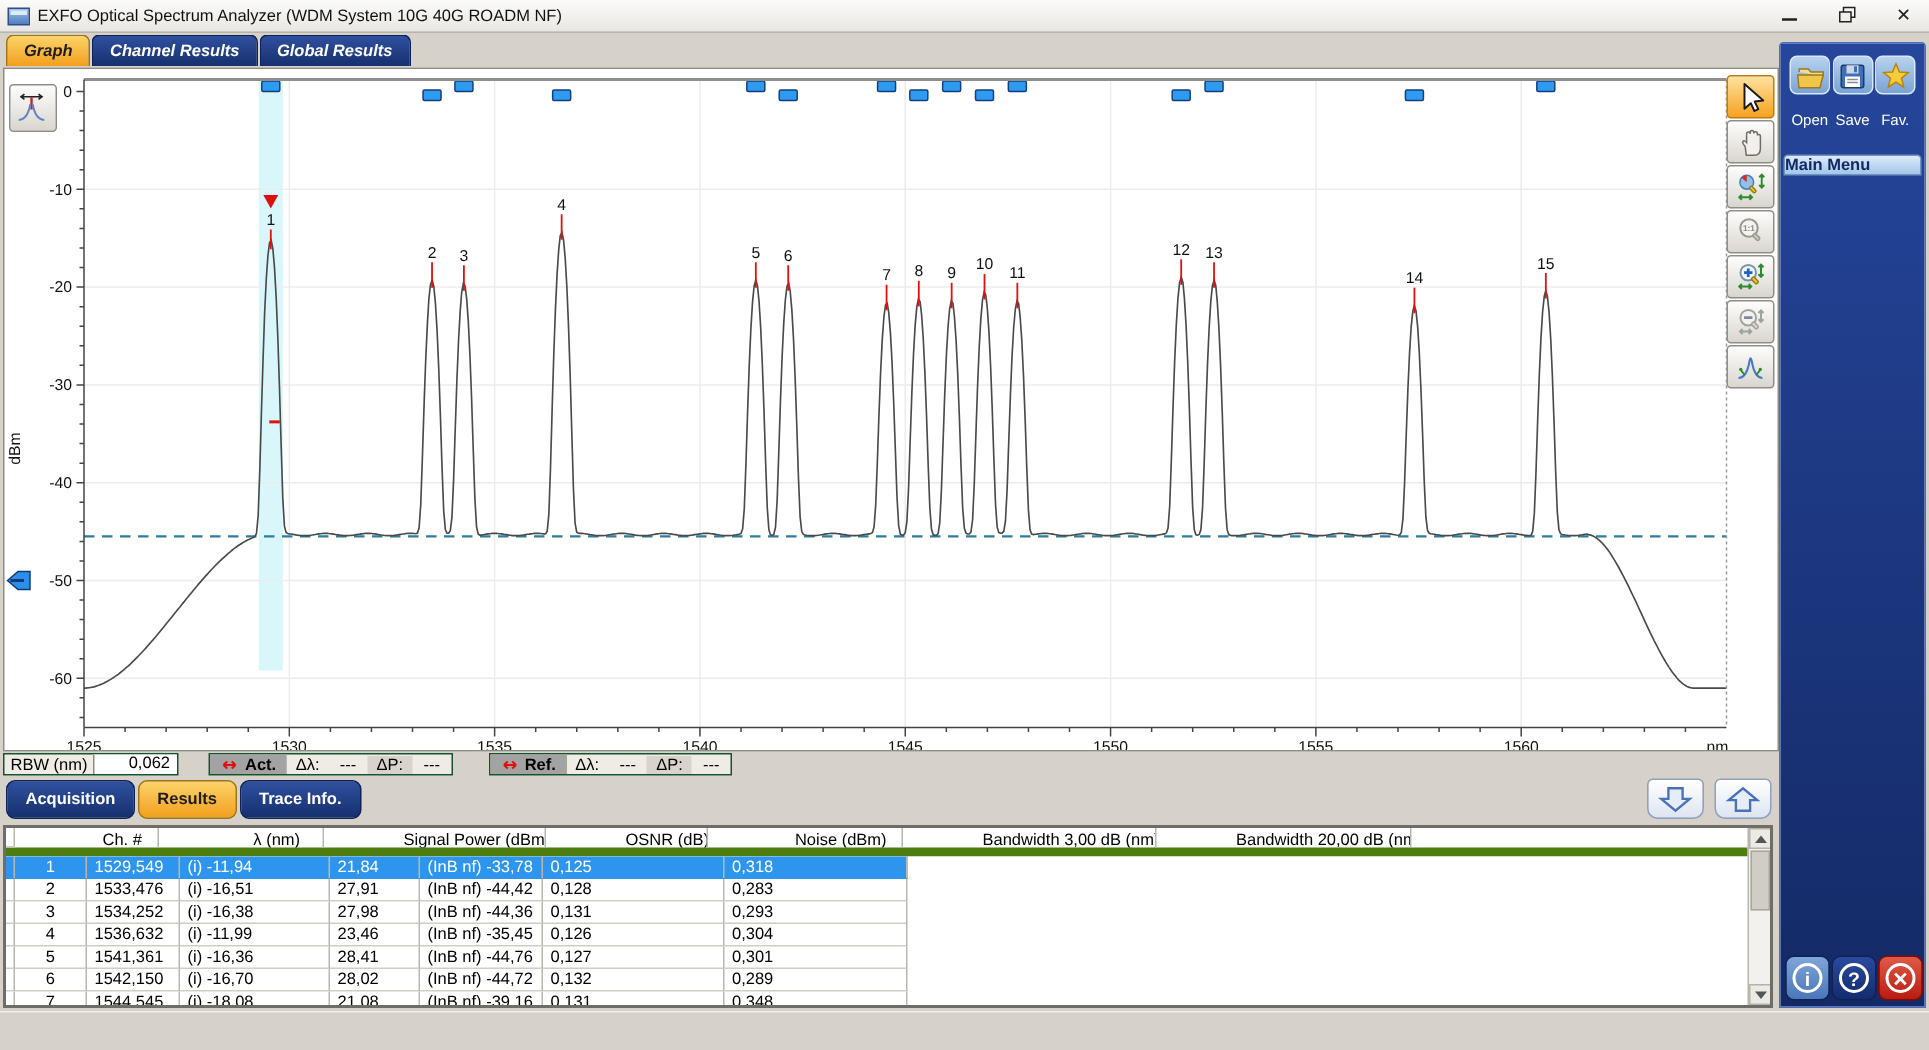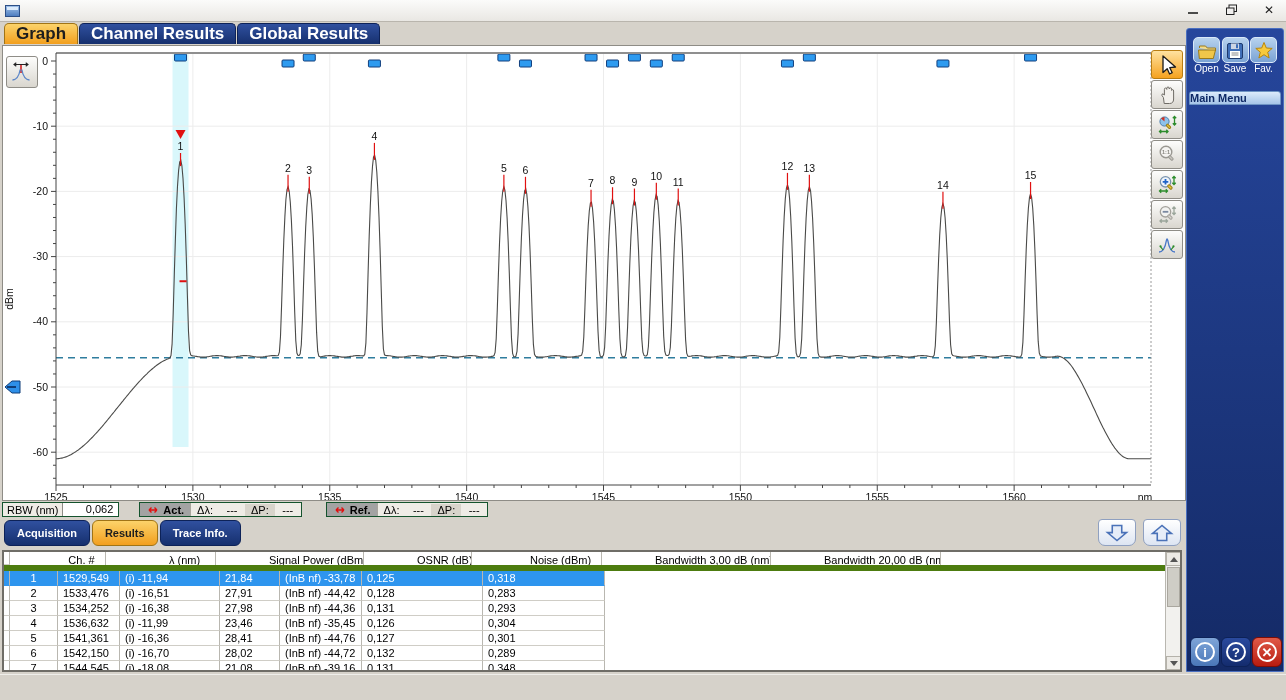--- a/index.html
+++ b/index.html
@@ -11,23 +11,23 @@
     background:linear-gradient(#fbfbfa,#e9e7e3); border-bottom:1px solid #b9b5ad;
     display:flex; align-items:center; padding-left:5px; }
   .app-icon { width:15px; height:12px; background:linear-gradient(#9fc0e8,#4f7ec0); border:1px solid #2d4f86; margin-right:5px; position:relative; }
   .app-icon:before { content:""; position:absolute; left:1px; top:1px; right:1px; height:3px; background:#dcebfb; }
   .title { color:#111; font-size:11px; }
   .win-controls { position:absolute; right:8px; top:2px; display:flex; gap:20px; }
   .win-btn { width:18px; height:16px; display:flex; align-items:center; justify-content:center; color:#222; cursor:default; font-size:12px; }
 
   
   .tabbar { position:absolute; left:4px; top:22px; height:22px; display:flex; align-items:flex-end; }
-  .tab { height:21px; padding:0 11px; display:flex; align-items:center; font-weight:bold; font-size:17px;
+  .tab { height:21px; padding:0 11px; display:flex; align-items:center; font-weight:bold; font-size:11px;
     background:linear-gradient(#30509f,#16306e); color:#fff; border:1px solid #0d2258; border-bottom:none;
-    border-radius:5px 5px 0 0; margin-right:1px; cursor:default; }
+    border-radius:5px 5px 0 0; margin-right:1px; cursor:default;font-style:italic; }
   .tab.active { background:linear-gradient(#fcd36a,#f29f1e); color:#1d1d1d; border-color:#a07416; }
 
   
   .chart-panel { position:absolute; left:2px; top:45px; width:1184px; height:456px; background:#fff; border:1px solid #8e8c86; }
   .marker-btn { position:absolute; left:3px; top:10px; width:32px; height:32px;
     background:linear-gradient(#fdfdfc,#d9d6cf); border:1px solid #8f8d87; border-radius:3px;
     display:flex; align-items:center; justify-content:center; }
   .toolbar { position:absolute; left:1148px; top:4px; width:33px; display:flex; flex-direction:column; gap:1px; }
   .tool-btn { width:32px; height:29px; background:linear-gradient(#fdfdfc,#d9d6cf); border:1px solid #8f8d87;
     border-radius:3px; display:flex; align-items:center; justify-content:center; }
@@ -66,21 +66,21 @@
   .tri-up { width:0; height:0; border-left:4px solid transparent; border-right:4px solid transparent; border-bottom:5px solid #555; }
   .tri-down { width:0; height:0; border-left:4px solid transparent; border-right:4px solid transparent; border-top:5px solid #555; }
 
   
   .sidebar { position:absolute; left:1186px; top:28px; width:98px; height:644px;
     background:linear-gradient(#26469c,#142a66); border:1px solid #4a6fc0; border-radius:3px 3px 0 0; }
   .quick { display:flex; justify-content:space-between; padding:8px 6px 4px 6px; }
   .qbtn { width:27px; text-align:center; }
   .qicon { width:27px; height:26px; background:linear-gradient(#b7d2ee,#7aa3d4); border:1px solid #d9e8f8; border-radius:5px;
     display:flex; align-items:center; justify-content:center; }
-  .qlabel { color:#fff; font-size:10px; margin-top:0; }
+  .qlabel { color:#fff; font-size:10px; margin-top:12px; }
   .menu-hdr { margin:13px 2px 0 2px; height:14px; background:linear-gradient(#dcebfb,#a6c5e8); border:1px solid #6e94c4;
     border-radius:3px 3px 0 0; color:#0f2a66; font-weight:bold; line-height:13px; }
   .menu { margin:0 2px; border:1px solid #0d2258; }
   .menu-item { height:28px; background:linear-gradient(#2c4da4,#1b3781); border-bottom:2px solid #0d2258;
     color:#fff; font-weight:bold; display:flex; align-items:center; justify-content:center; position:relative; }
   .menu-item:last-child { border-bottom:none; }
   .menu-arrow { position:absolute; right:7px; width:0; height:0; border-top:5px solid transparent; border-bottom:5px solid transparent; border-left:7px solid #fff; }
   .sb-bottom { position:absolute; bottom:4px; left:0; width:98px; display:flex; justify-content:space-between; padding:0 3px; }
   .ibtn { width:30px; height:30px; border-radius:6px; display:flex; align-items:center; justify-content:center; border:1px solid #0d2258; }
   .ibtn.info { background:linear-gradient(#7fa5d8,#4a77b8); }
@@ -91,20 +91,21 @@
 
   .footer { position:absolute; left:0; top:674px; width:1286px; height:26px; background:#d6d2ca; border-top:1px solid #efeeea; }
 </style>
 </head>
 <body>
 
 <div class="app">
 
   <div class="titlebar">
     <span class="app-icon"></span>
+    <span class="title">EXFO Optical Spectrum Analyzer  (WDM System 10G 40G ROADM NF)</span>
     <div class="win-controls">
       <span class="win-btn">
           <svg width="12" height="12">
             <line x1="1" y1="9" x2="11" y2="9" stroke="#222" stroke-width="1.6"></line>
           </svg>
         </span>
       <span class="win-btn">
           <svg width="13" height="12">
             <rect x="4" y="1" width="7.5" height="6.5" fill="none" stroke="#222"></rect>
             <rect x="1.5" y="4" width="7.5" height="6.5" fill="#f0efee" stroke="#222"></rect>

